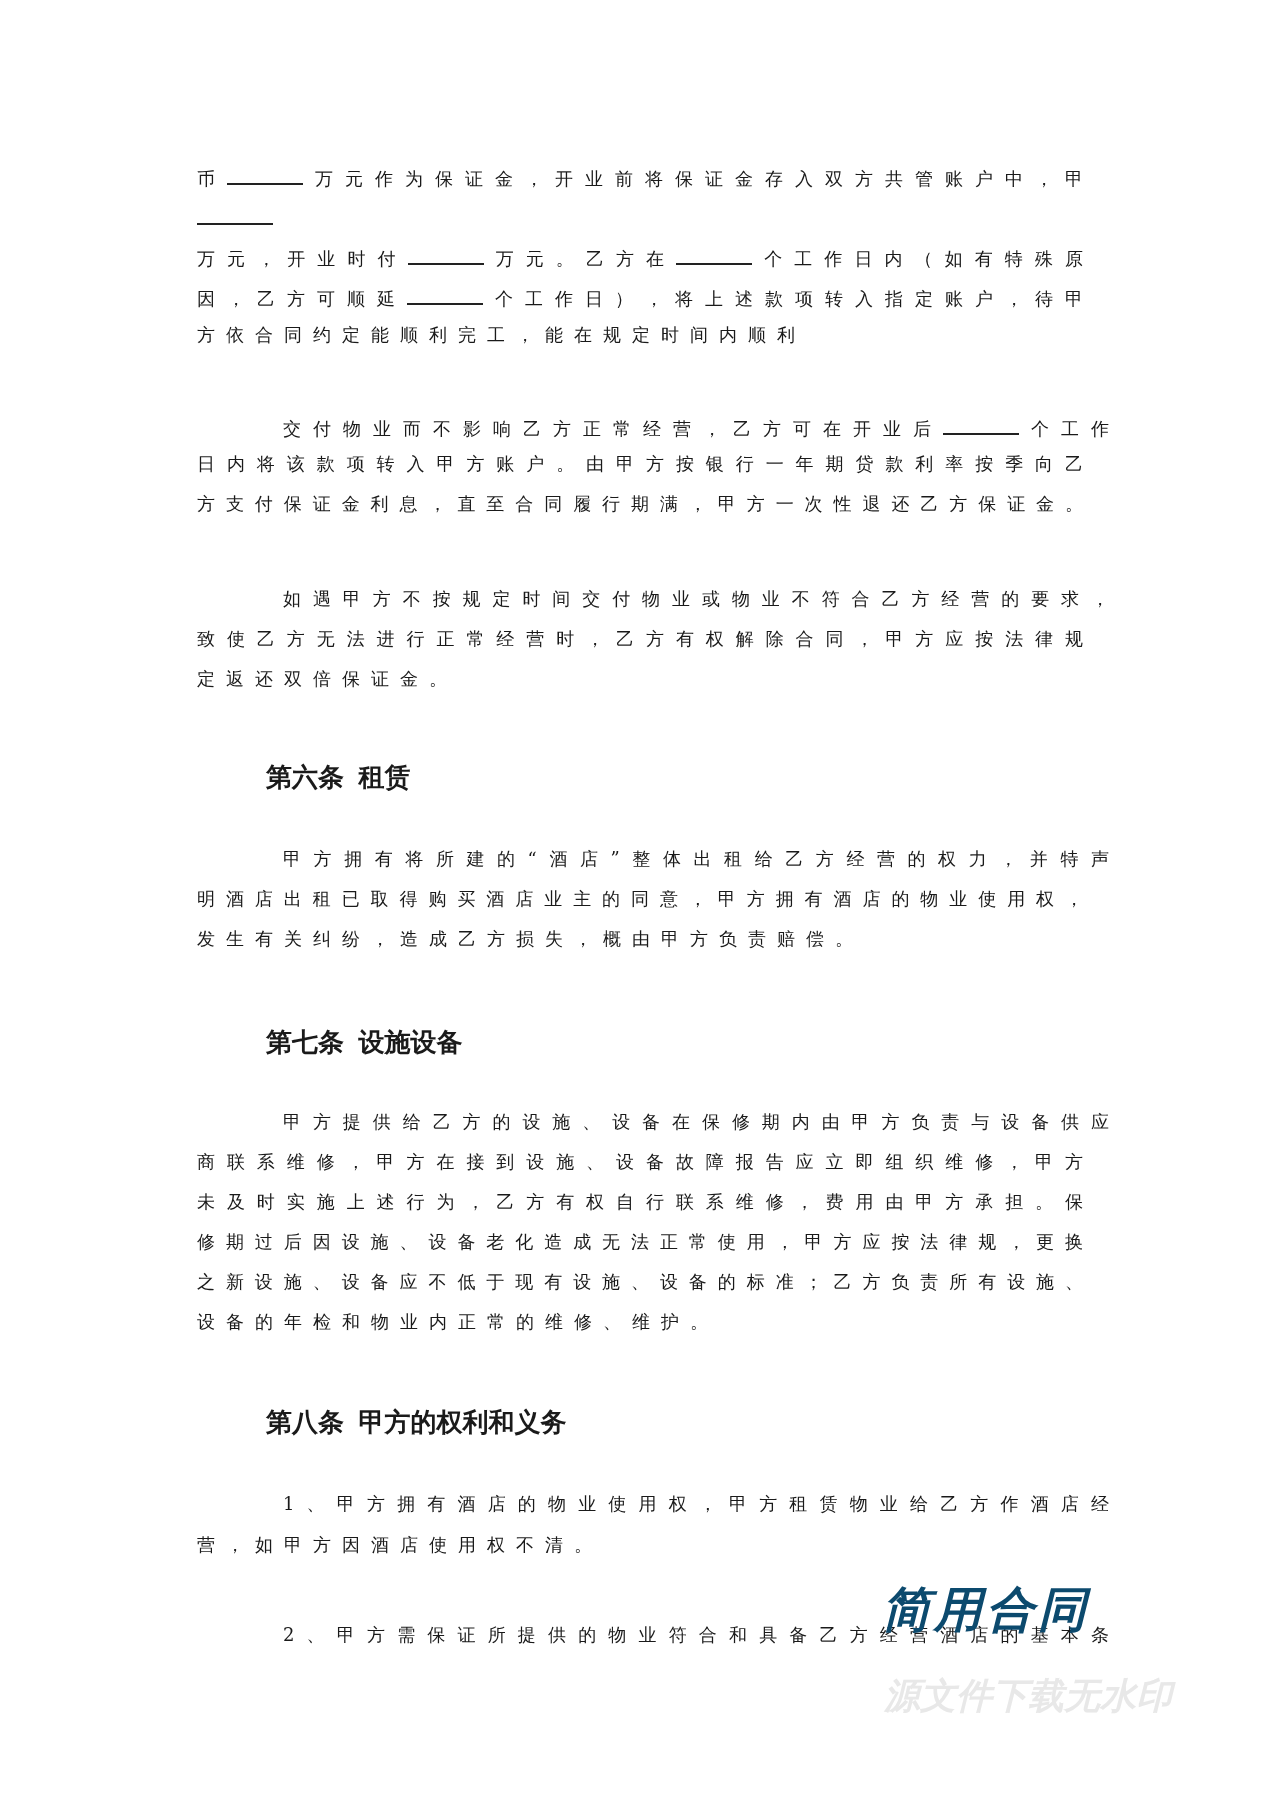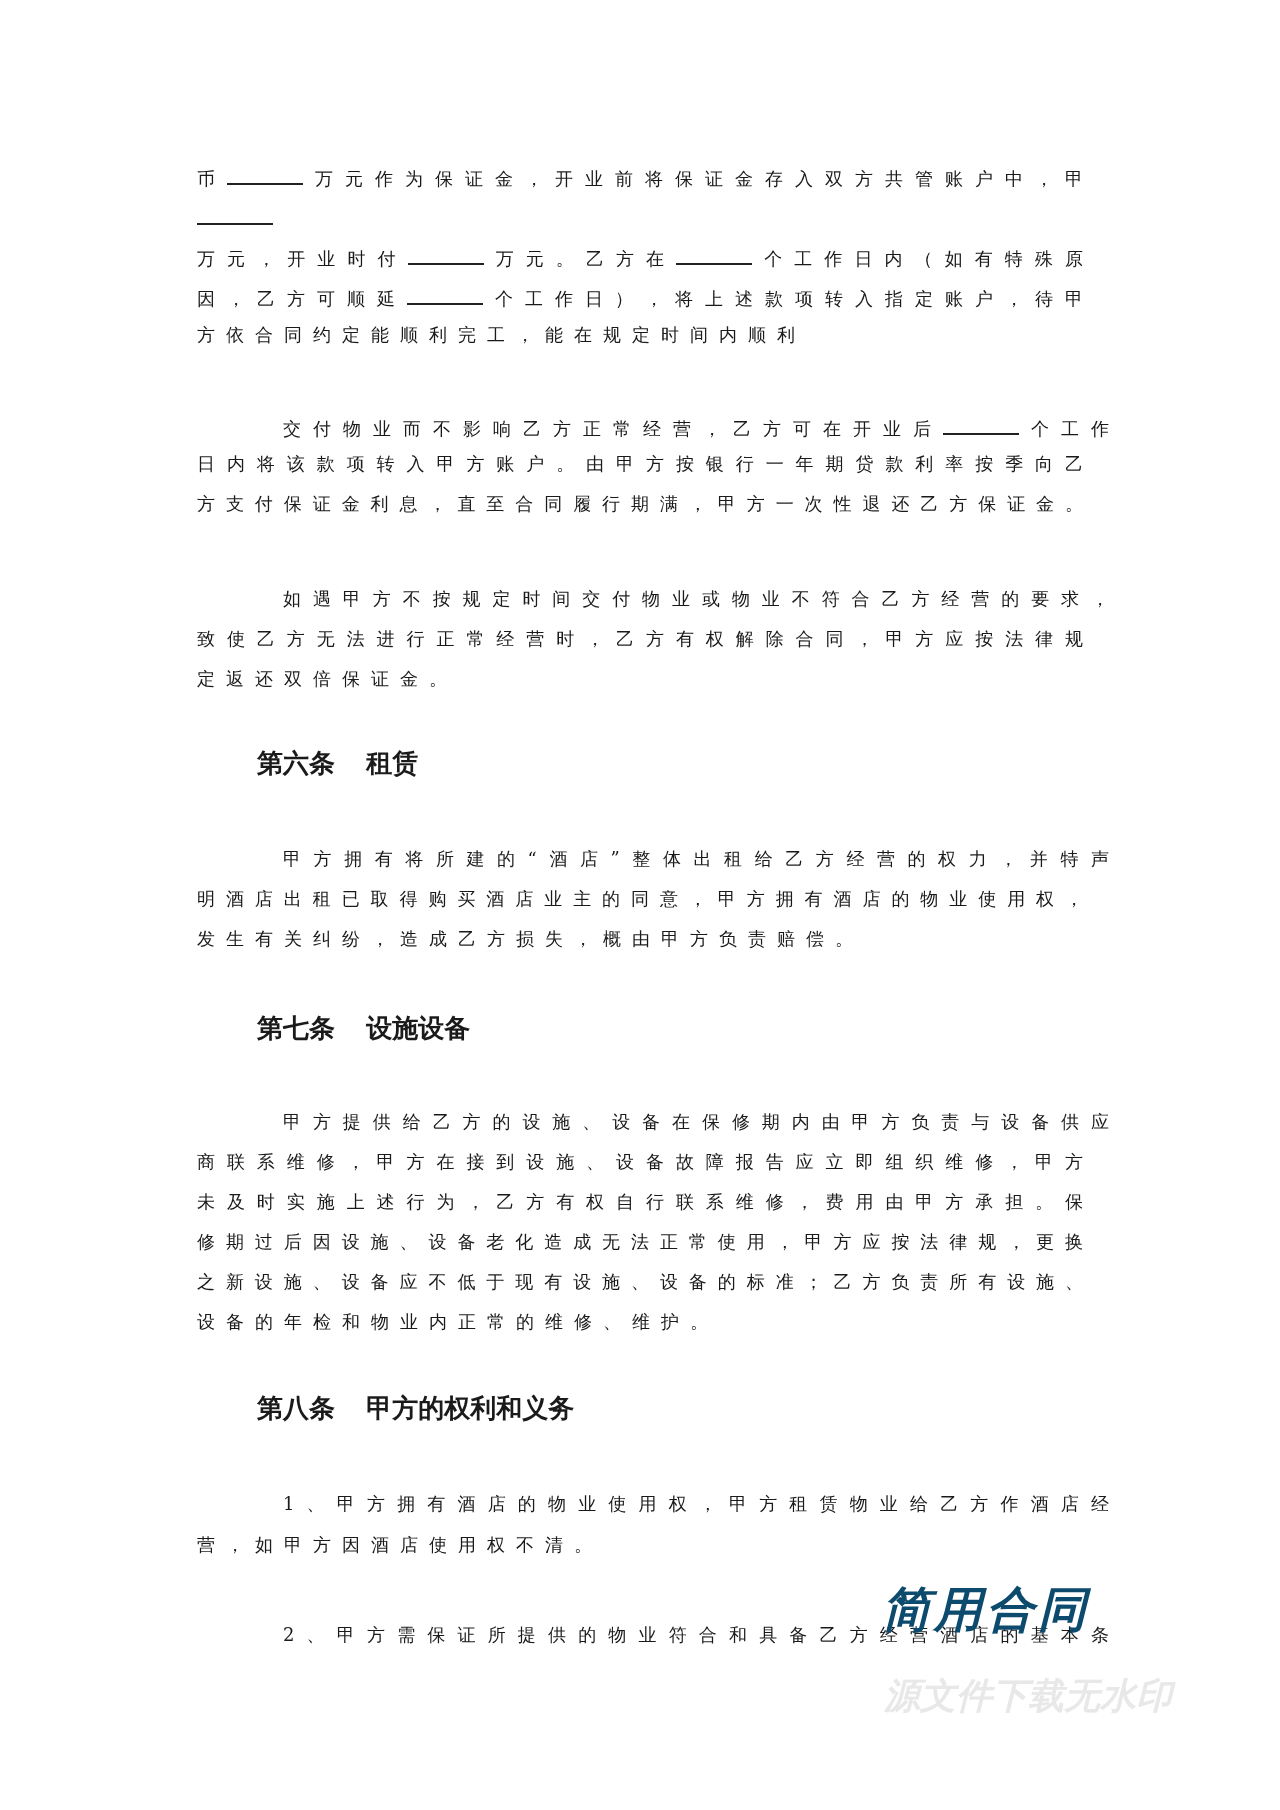--- a/index.html
+++ b/index.html
@@ -2,22 +2,22 @@
 <html><head>
 <meta charset="utf-8">
 <style>
   html, body { margin: 0; padding: 0; background: #ffffff; }
   body { width: 1280px; height: 1810px; position: relative; overflow: hidden;
          font-family: "DejaVu Serif", "Liberation Serif", serif; color: #1a1a1a; }
   .line { position: absolute; left: 197px; width: 886px; height: 40px; line-height: 40px;
           font-size: 18px; white-space: nowrap; text-align: justify; text-align-last: justify; }
   .line.indent { left: 247px; width: 826px; margin-left: 36px; }
   .line.last { text-align-last: left; }
-  .heading { position: absolute; left: 257px; height: 40px; line-height: 40px; font-size: 26px;
-             font-weight: bold; white-space: pre; font-family: Liberation Mono, monospace; }
+  .heading { position: absolute; left: 266px; height: 40px; line-height: 40px; font-size: 26px;
+             font-weight: bold; white-space: pre; font-family: Liberation Sans, sans-serif; margin-top: 12px; }
   .blank { display: inline-block; border-bottom: 2px solid #222; height: 28px; vertical-align: baseline; }
   .wm1 { position: absolute; left: 882px; top: 1578px; width: 300px; font-size: 48px; font-weight: bold;
          font-style: italic; color: #0c4a6e; letter-spacing: 4px; white-space: nowrap;
          font-family: Liberation Sans, sans-serif; }
   .wm2 { position: absolute; left: 884px; top: 1672px; width: 300px; font-size: 36px; font-weight: bold;
          font-style: italic; color: #e8e8e8; letter-spacing: 0px; white-space: nowrap;
          font-family: "DejaVu Sans", "Liberation Sans", sans-serif; }
 </style>
 </head>
 <body>

